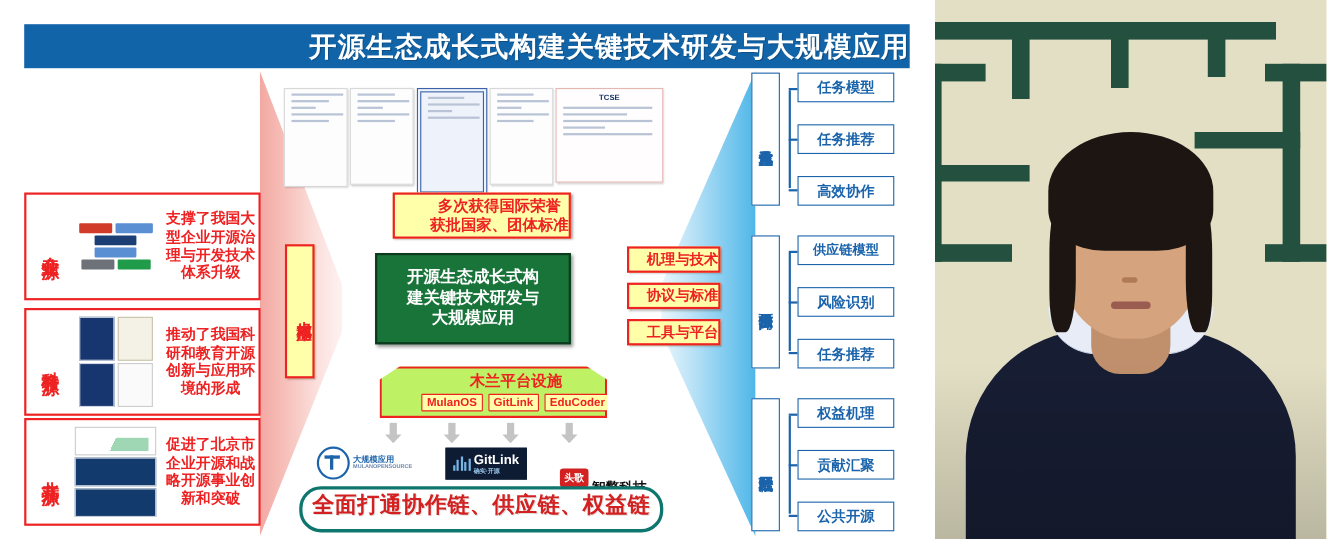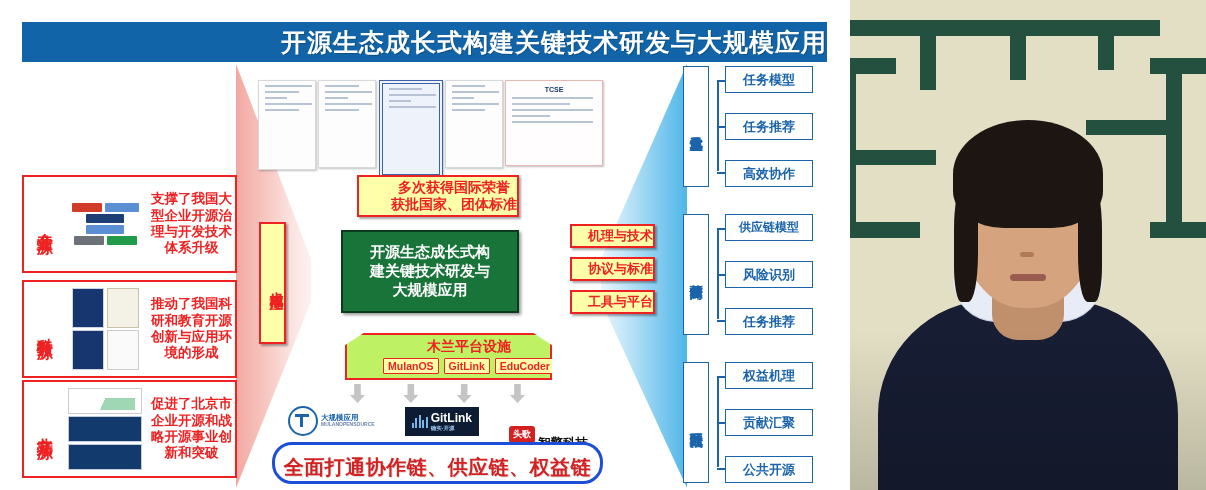--- a/index.html
+++ b/index.html
@@ -98,22 +98,22 @@
   .bl-circ:after{content:"";position:absolute;left:10px;top:6px;width:3px;height:13px;background:#1b64ab;}
   .bl-mtxt{font-size:7.5px;font-weight:bold;color:#1b64ab;line-height:1.1;}
   .bl-git{background:#0d1c33;color:#fff;font-size:12px;font-weight:bold;padding:3px 6px;
           display:flex;align-items:center;gap:3px;border:1px solid #0d1c33;}
   .bl-bars{display:flex;gap:1.5px;align-items:flex-end;height:13px;}
   .bl-bars i{width:2px;background:#79b6e8;display:block;}
   .bl-ed{display:flex;align-items:center;gap:3px;}
   .bl-edic{background:#d32020;color:#fff;font-size:9px;font-weight:bold;padding:2px 4px;border-radius:3px;margin-top:27px;}
   .bl-edtx{font-size:12.5px;font-weight:bold;color:#111;margin-top:44px;}
 
-  .oval{position:absolute;left:272px;top:442px;width:325px;height:36px;border:3px solid #1d4ed8;
-        border-radius:20px;display:flex;align-items:flex-end;justify-content:center;background:#fff;}
+  .oval{position:absolute;left:272px;top:442px;width:325px;height:36px;border:3px solid #0f766e;
+        border-radius:20px;display:flex;align-items:flex-start;justify-content:center;background:#fff;}
   .oval .otx{color:#d32020;font-size:20px;font-weight:bold;letter-spacing:.5px;
              text-shadow:1px 1px 0 rgba(0,0,0,.12);}
 
   
   .tree{position:absolute;left:683px;top:66px;width:160px;height:420px;}
   .grp{position:absolute;display:flex;align-items:center;}
   .gtitle{width:26px;border:1.5px solid #1b64ab;box-sizing:border-box;color:#1b64ab;
           font-size:13px;font-weight:bold;display:flex;align-items:center;justify-content:center;
           background:#fff;}
   .gtitle .gv{writing-mode:vertical-rl;line-height:1.04;letter-spacing:0px;}

